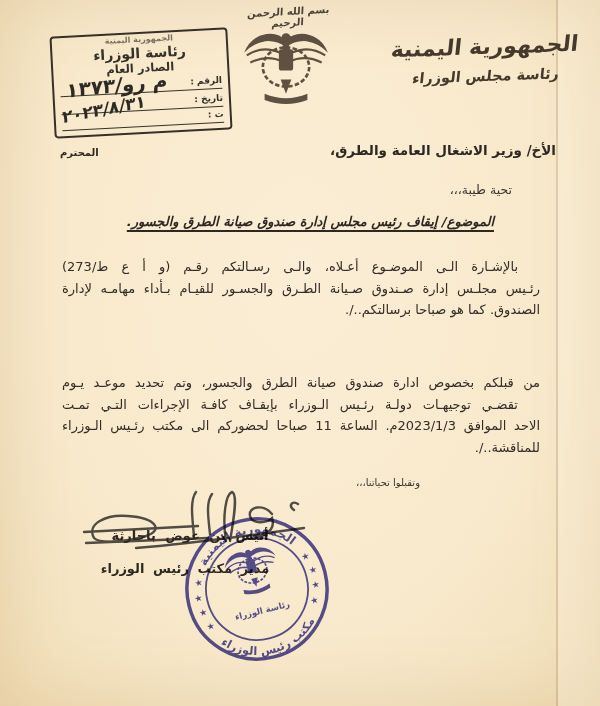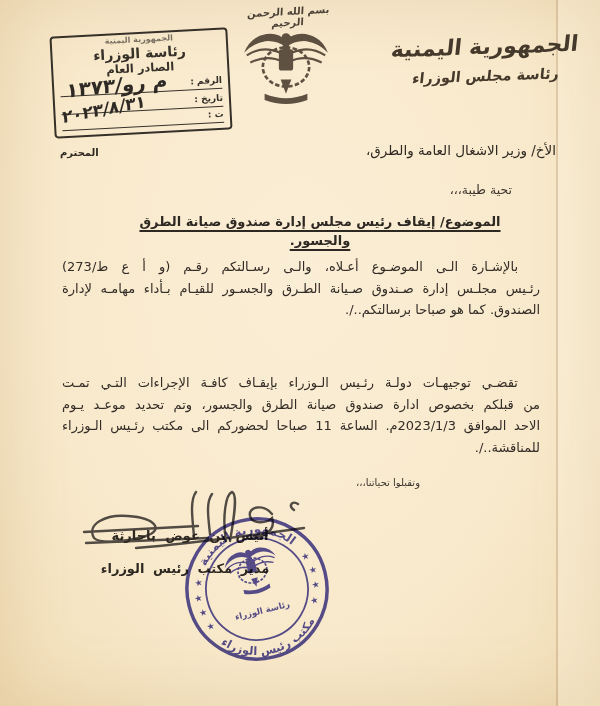--- a/index.html
+++ b/index.html
@@ -46,24 +46,24 @@
     font-size:10px;font-weight:bold;color:#4a4036;transform:rotate(-3deg) skewX(-6deg);}
   .emblem-top{position:absolute;left:240px;top:26px;color:#493c2e;opacity:.88;}
   .letterhead-text{position:absolute;left:380px;top:30px;width:210px;text-align:center;
     color:#44392b;transform:rotate(-2deg);}
   .lh-republic{font-size:22px;font-weight:bold;transform:skewX(-8deg);line-height:34px;}
   .lh-office{font-size:14.5px;font-weight:bold;transform:skewX(-8deg);line-height:24px;}
 
   
   .addressee-row{position:absolute;top:142px;right:44px;left:60px;
     display:flex;justify-content:space-between;align-items:flex-start;}
-  .addressee{font-size:13.5px;font-weight:normal;color:#2e2822;}
+  .addressee{font-size:13.5px;font-weight:bold;color:#2e2822;}
   .honorific{font-size:10px;font-weight:bold;color:#2e2822;margin-top:5px;}
   .greeting{position:absolute;top:182px;right:88px;font-size:12.5px;color:#3a332c;}
-  .subject{position:absolute;top:211px;left:128px;width:384px;text-align:center;}
+  .subject{position:absolute;top:211px;left:110px;width:384px;text-align:right;font-style:italic;}
   .subject span{font-size:13px;font-weight:bold;color:#2e2822;
     text-decoration:underline;text-decoration-thickness:1.5px;text-underline-offset:4px;}
 
   
   .paragraph{position:absolute;right:60px;left:62px;color:#332c26;
     font-size:13px;font-weight:normal;}
   .p1{top:256px;}
   .p2{top:372px;}
   .line{line-height:21.5px;text-align:justify;text-align-last:justify;white-space:normal;}
   .line.indent{text-indent:22px;}
@@ -151,22 +151,22 @@
     <span>الموضوع/ إيقاف رئيس مجلس إدارة صندوق صيانة الطرق والجسور.</span>
   </div>
 
   <div class="paragraph p1">
     <div class="line indent">بالإشـارة الـى الموضـوع أعـلاه، والـى رسـالتكم رقـم (و أ ع ط/273)</div>
     <div class="line">رئـيس مجلـس إدارة صـندوق صـيانة الطـرق والجسـور للقيـام بـأداء مهامـه لإدارة</div>
     <div class="line last">الصندوق. كما هو صباحا برسالتكم../.</div>
   </div>
 
   <div class="paragraph p2">
+    <div class="line">من قبلكم بخصوص ادارة صندوق صيانة الطرق والجسور، وتم تحديد موعـد يـوم</div>
     <div class="line indent">تقضـي توجيهـات دولـة رئـيس الـوزراء بإيقـاف كافـة الإجراءات التـي تمـت</div>
-    <div class="line">من قبلكم بخصوص ادارة صندوق صيانة الطرق والجسور، وتم تحديد موعـد يـوم</div>
     <div class="line">الاحد الموافق 2023/1/3م. الساعة 11 صباحا لحضوركم الى مكتب رئـيس الـوزراء</div>
     <div class="line last">للمناقشة../.</div>
   </div>
 
   <div class="closing">وتقبلوا تحياتنا،،،</div>
 
   <svg class="signature" width="240" height="82" viewBox="0 0 240 82">
     <g fill="none" stroke="currentColor" stroke-width="2.4" stroke-linecap="round" opacity="0.85">
       <path d="M18 52 C10 38 30 28 52 30 C80 32 88 44 70 50 C50 56 24 58 18 52"></path>
       <path d="M8 46 L122 40"></path>

